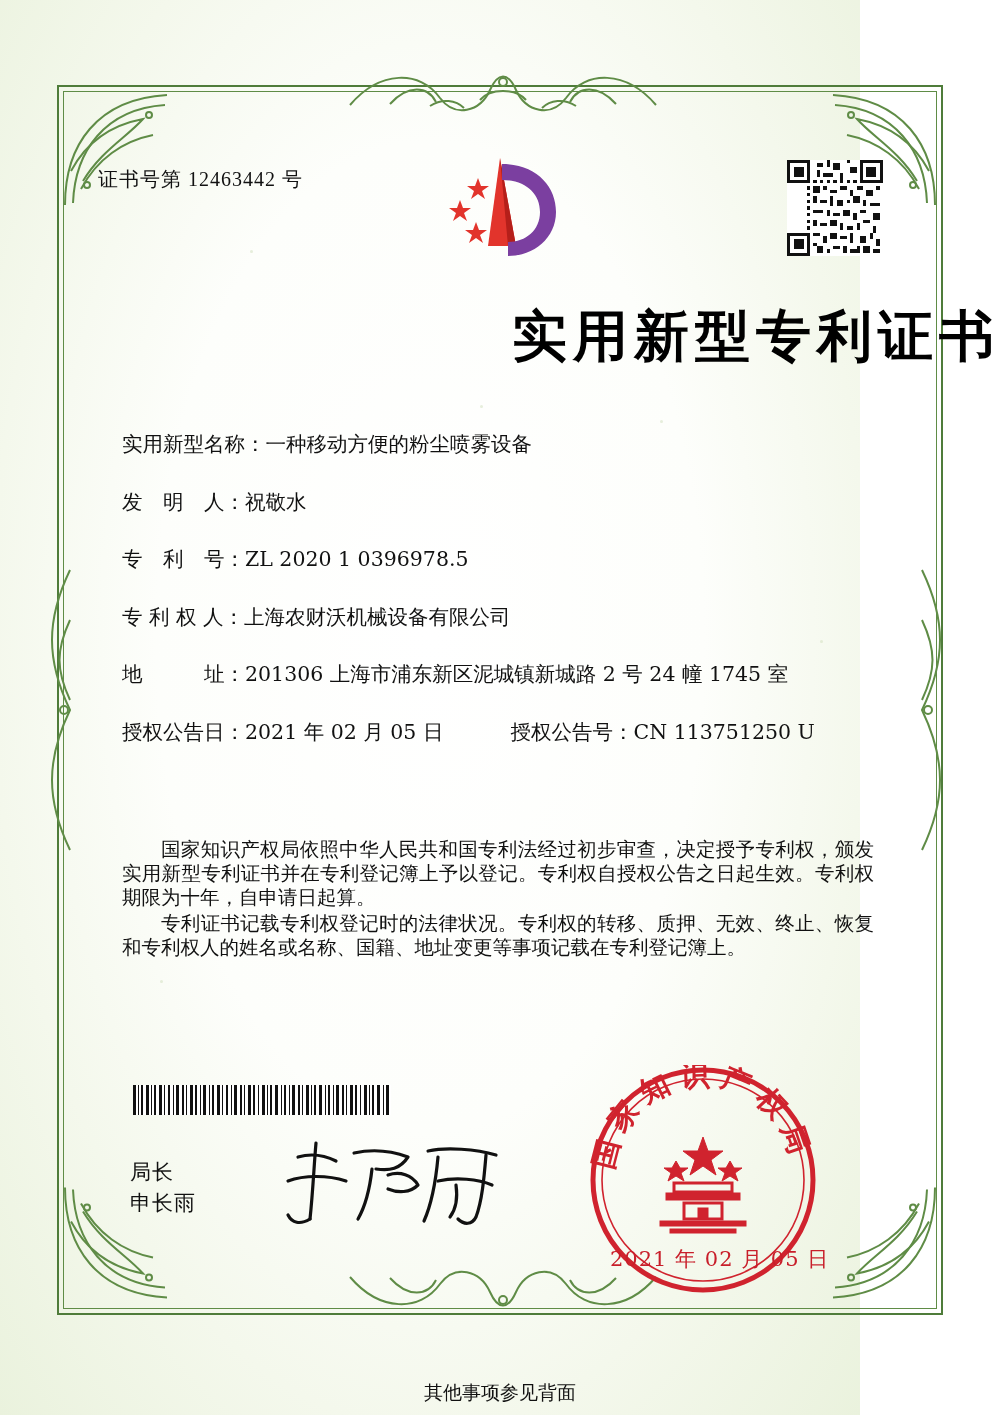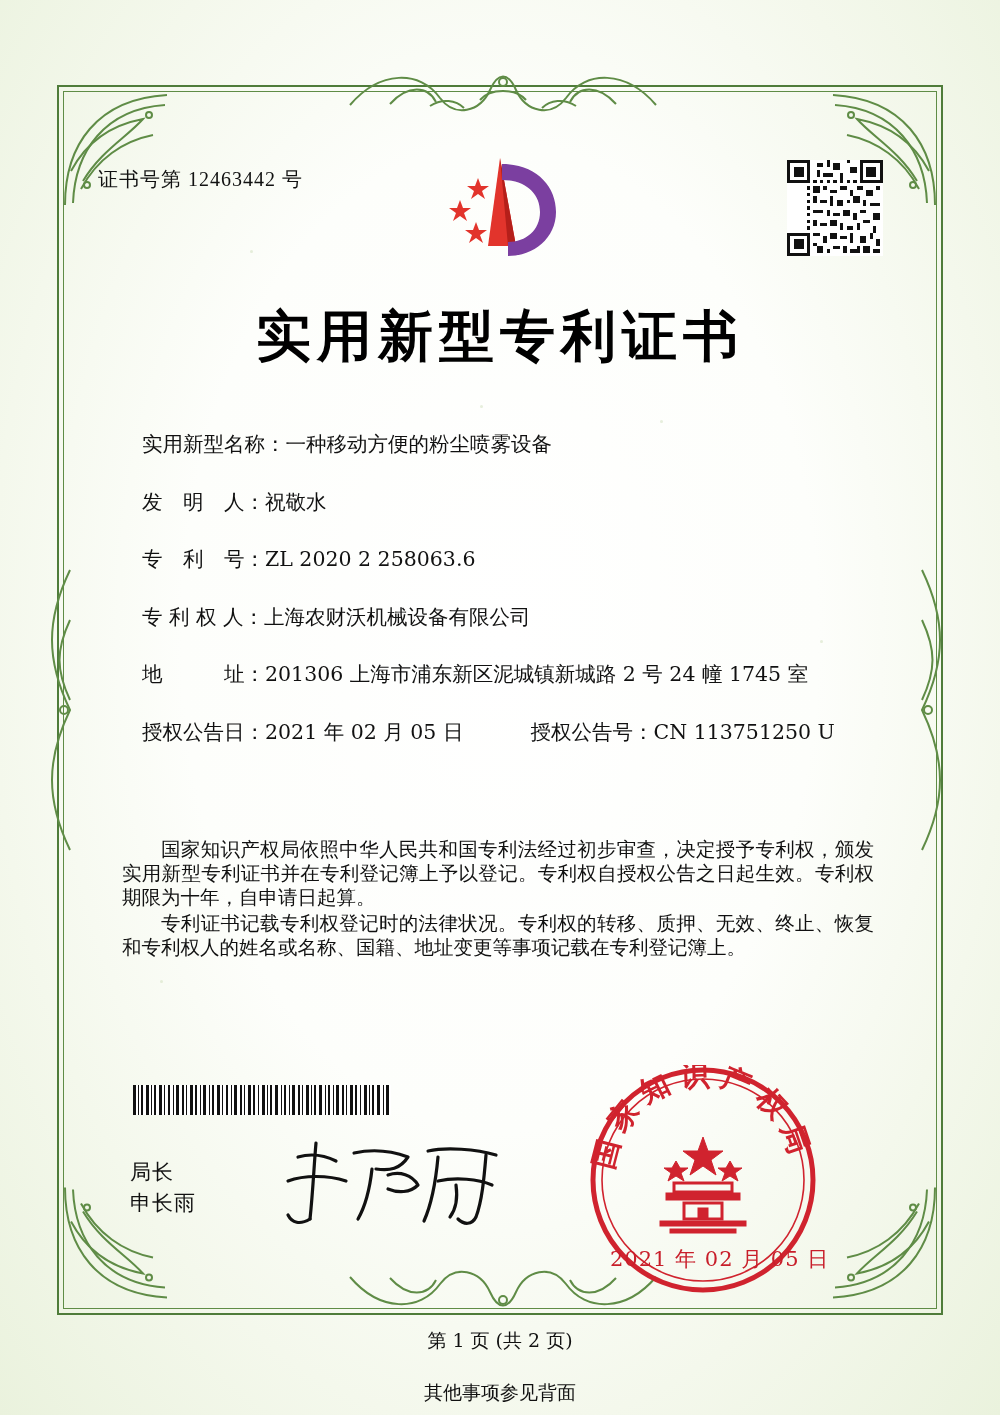--- a/index.html
+++ b/index.html
@@ -12,21 +12,21 @@
     height: 1415px;
     font-family: "Liberation Serif", "DejaVu Serif", serif;
     color: #1a1a1a;
     position: relative;
     overflow: hidden;
   }
 
   .page {
     position: absolute;
     left: 0; top: 0;
-    width: 1000px; height: 1415px;
+    width: 860px; height: 1415px;
     background:
       radial-gradient(ellipse at 50% 45%, #ffffff 0%, #fdfefb 45%, #f4f8ec 72%, #eaf2dd 100%);
   }
 
   
   .border-outer {
     position: absolute;
     left: 57px; top: 85px;
     width: 886px; height: 1230px;
     border: 2.5px solid #4f7c3a;
@@ -73,41 +73,40 @@
     position: absolute;
     left: 787px; top: 160px;
     width: 96px; height: 96px;
   }
 
   
   .title {
     position: absolute;
     left: 0; top: 300px;
     width: 1000px;
-    text-align: center;
+    text-align: right;
     font-size: 55px;
     font-weight: bold;
     letter-spacing: 6px;
     font-family: "DejaVu Serif", "Liberation Serif", serif;
     color: #000;
   }
 
   
   .fields {
     position: absolute;
     left: 122px; top: 432px;
     width: 760px;
   }
   .field-row {
     font-size: 20.5px;
     line-height: 1.2;
     margin-bottom: 33px;
     white-space: nowrap;
     color: #111;
-    margin-left: 20px;
   }
   .f-label {
     display: inline-block;
     font-family: "DejaVu Serif", "Liberation Serif", serif;
   }
   .f-value {
     font-family: "DejaVu Serif", "Liberation Serif", serif;
   }
   .inline-second {
     display: inline-block;
@@ -396,21 +395,21 @@
   <div class="title">实用新型专利证书</div>
 
   <div class="fields">
     <div class="field-row">
       <span class="f-label">实用新型名称：</span><span class="f-value">一种移动方便的粉尘喷雾设备</span>
     </div>
     <div class="field-row">
       <span class="f-label">发　明　人：</span><span class="f-value">祝敬水</span>
     </div>
     <div class="field-row">
-      <span class="f-label">专　利　号：</span><span class="f-value">ZL 2020 2 258063.6</span>
+      <span class="f-label">专　利　号：</span><span class="f-value">ZL 2020 1 0396978.5</span>
     </div>
     <div class="field-row">
       <span class="f-label">专 利 权 人：</span><span class="f-value">上海农财沃机械设备有限公司</span>
     </div>
     <div class="field-row">
       <span class="f-label">地　　　址：</span><span class="f-value">201306 上海市浦东新区泥城镇新城路 2 号 24 幢 1745 室</span>
     </div>
     <div class="field-row">
       <span class="f-label">授权公告日：</span><span class="f-value">2021 年 02 月 05 日</span>
       <span class="inline-second"><span class="f-label">授权公告号：</span><span class="f-value">CN 113751250 U</span></span>
@@ -527,16 +526,15 @@
     <defs>
       <path id="sealArc" d="M 28 128 A 89 89 0 1 1 202 128" fill="none"></path>
     </defs>
     <text font-family="'DejaVu Serif','Liberation Serif',serif" font-size="29" font-weight="bold" fill="#d0232e" letter-spacing="9">
       <textPath href="#sealArc" startOffset="7%">国家知识产权局</textPath>
     </text>
   </svg>
 
   <div class="seal-date">2021 年 02 月 05 日</div>
 
-  <div class="page-num">第 1 页 (共 2 页)</div>
   <div class="footnote">其他事项参见背面</div>
 
 </div>
 
 </body></html>

